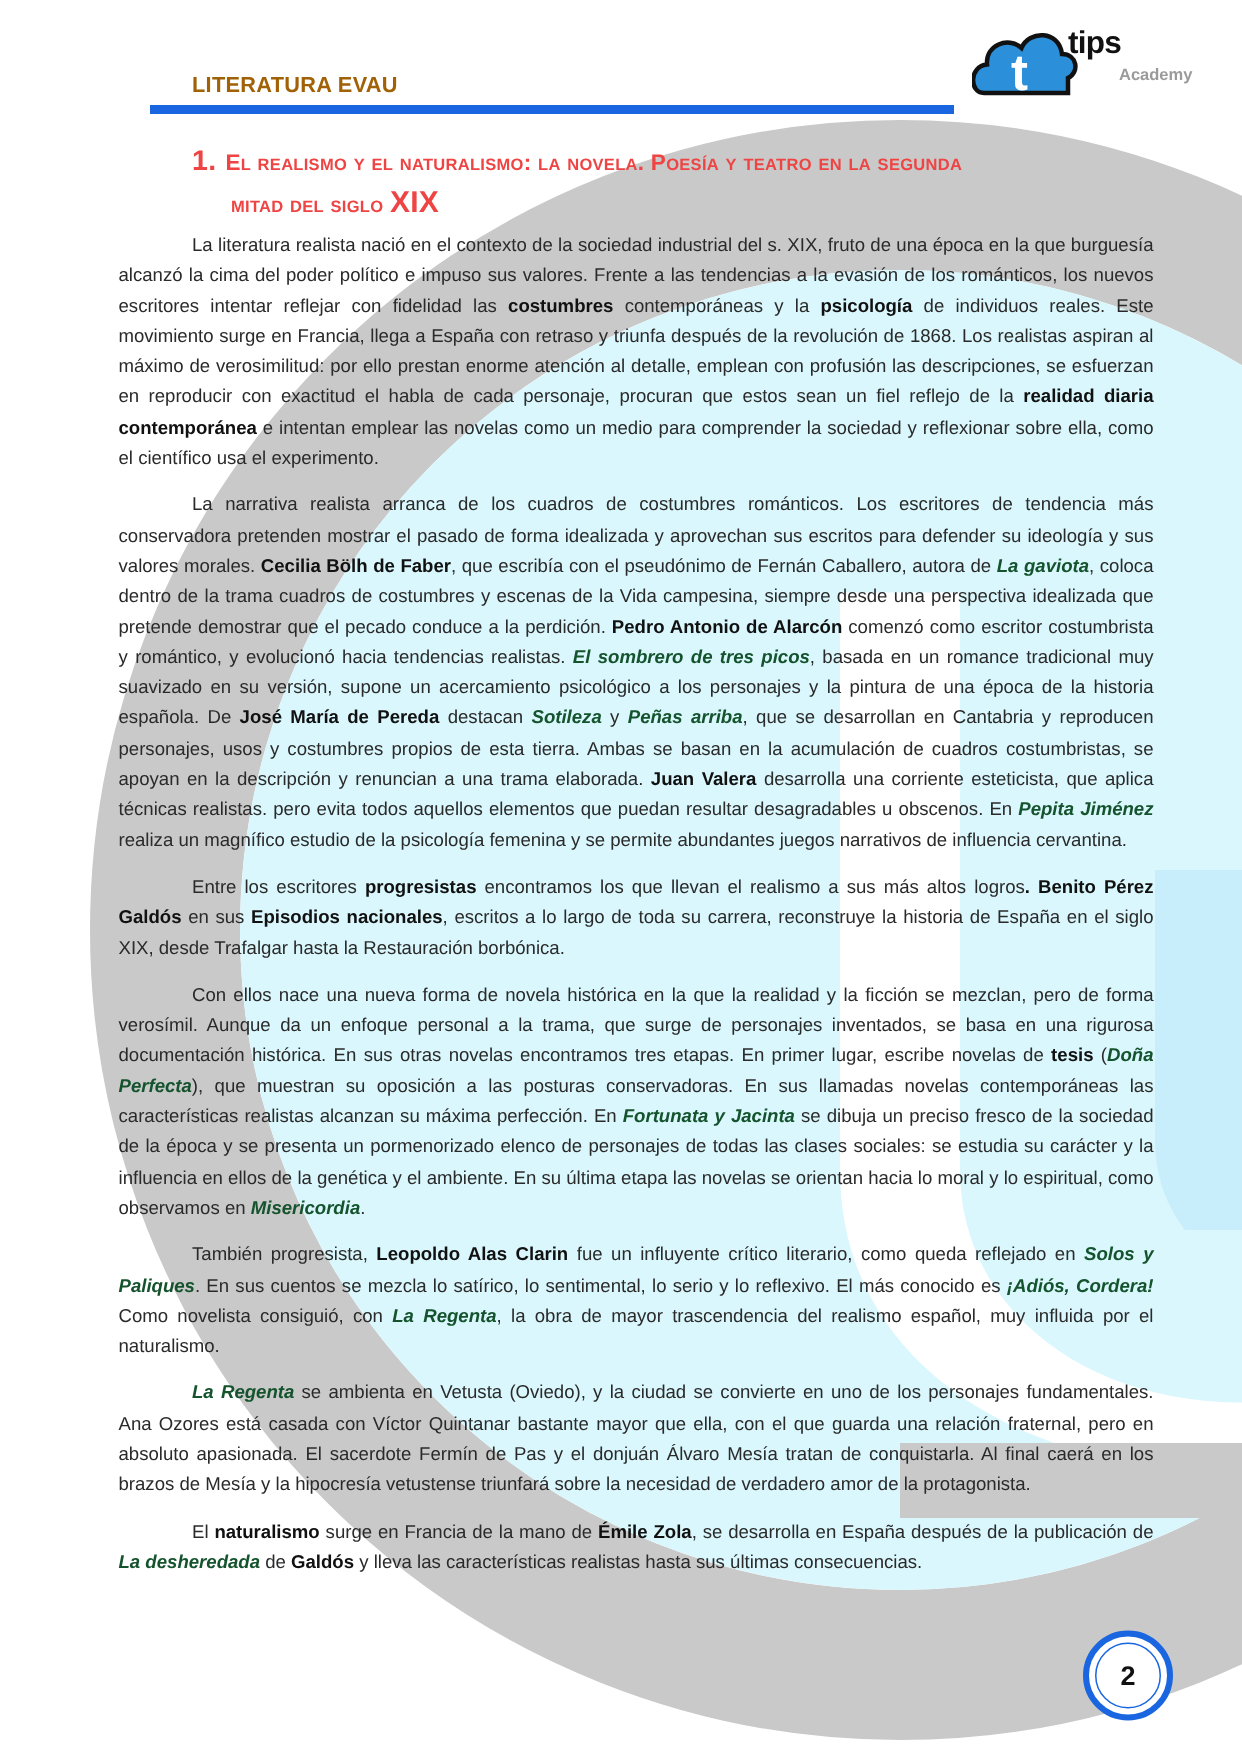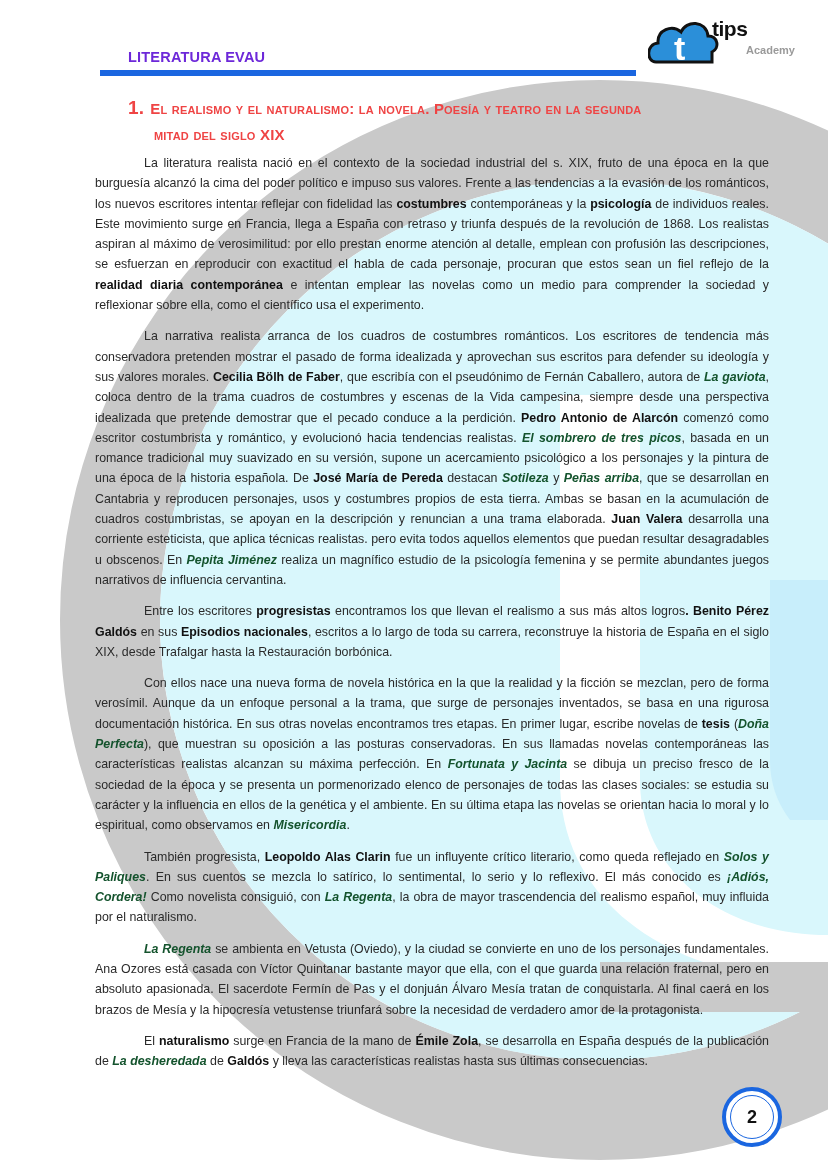--- a/index.html
+++ b/index.html
@@ -7,44 +7,44 @@
     width: 828px; height: 1171px; position: relative; overflow: hidden;
     background: #ffffff;
     font-family: "Liberation Sans", "DejaVu Sans", sans-serif;
     color: #222;
   }
   .watermark { position: absolute; left: 0; top: 0; width: 828px; height: 1171px; z-index: 0; }
   .page { position: absolute; left: 0; top: 0; width: 828px; height: 1171px; z-index: 1; }
 
   .header-title {
     position: absolute; left: 128px; top: 49px;
-    font-size: 14.5px; font-weight: bold; letter-spacing: 0.2px; color: #6d28d9;
+    font-size: 14.5px; font-weight: bold; letter-spacing: 0.2px; color: #a16207;
   }
   .header-rule {
     position: absolute; left: 100px; top: 70px; width: 536px; height: 6px;
     background: #1a66e0;
   }
   .logo { position: absolute; left: 648px; top: 14px; width: 130px; height: 52px; }
   .logo-tips { position: absolute; left: 712px; top: 17px; font-size: 21px; font-weight: bold; color: #111; letter-spacing: -0.5px; text-align: right; }
   .logo-academy { position: absolute; left: 722px; top: 44px; font-size: 11px; font-weight: bold; color: #9a9a9a; margin-left: 24px; }
 
   .section-title {
     position: absolute; left: 128px; top: 95px; width: 650px;
     font-size: 15px; font-weight: bold; color: #ef4444; line-height: 26px;
     font-variant: small-caps; letter-spacing: 0.2px;
   }
   .section-title .num { font-size: 19px; margin-right: 6px; }
-  .section-title .big { font-size: 15px; }
+  .section-title .big { font-size: 20px; }
   .section-title .line2 { display: block; padding-left: 26px; }
 
   .body {
     position: absolute; left: 79px; top: 153px; width: 690px;
     font-size: 12.4px; line-height: 20.3px; color: #2a2a2a; text-align: justify;
   }
-  .body p { margin: 0 0 11px 16px; text-indent: 49px; }
+  .body p { margin: 0 0 11px 0; text-indent: 49px; }
   .body b { color: #111; }
   .body b i, .body i b { color: #14532d; }
 
   .footer-url {
     position: absolute; left: 314px; top: 1105px;
     font-size: 20px; font-weight: bold; color: #111; letter-spacing: 0.2px;
   }
   .page-badge {
     position: absolute; left: 722px; top: 1087px; width: 60px; height: 60px;
     border-radius: 50%; border: 4px solid #1a66e0; box-sizing: border-box;

